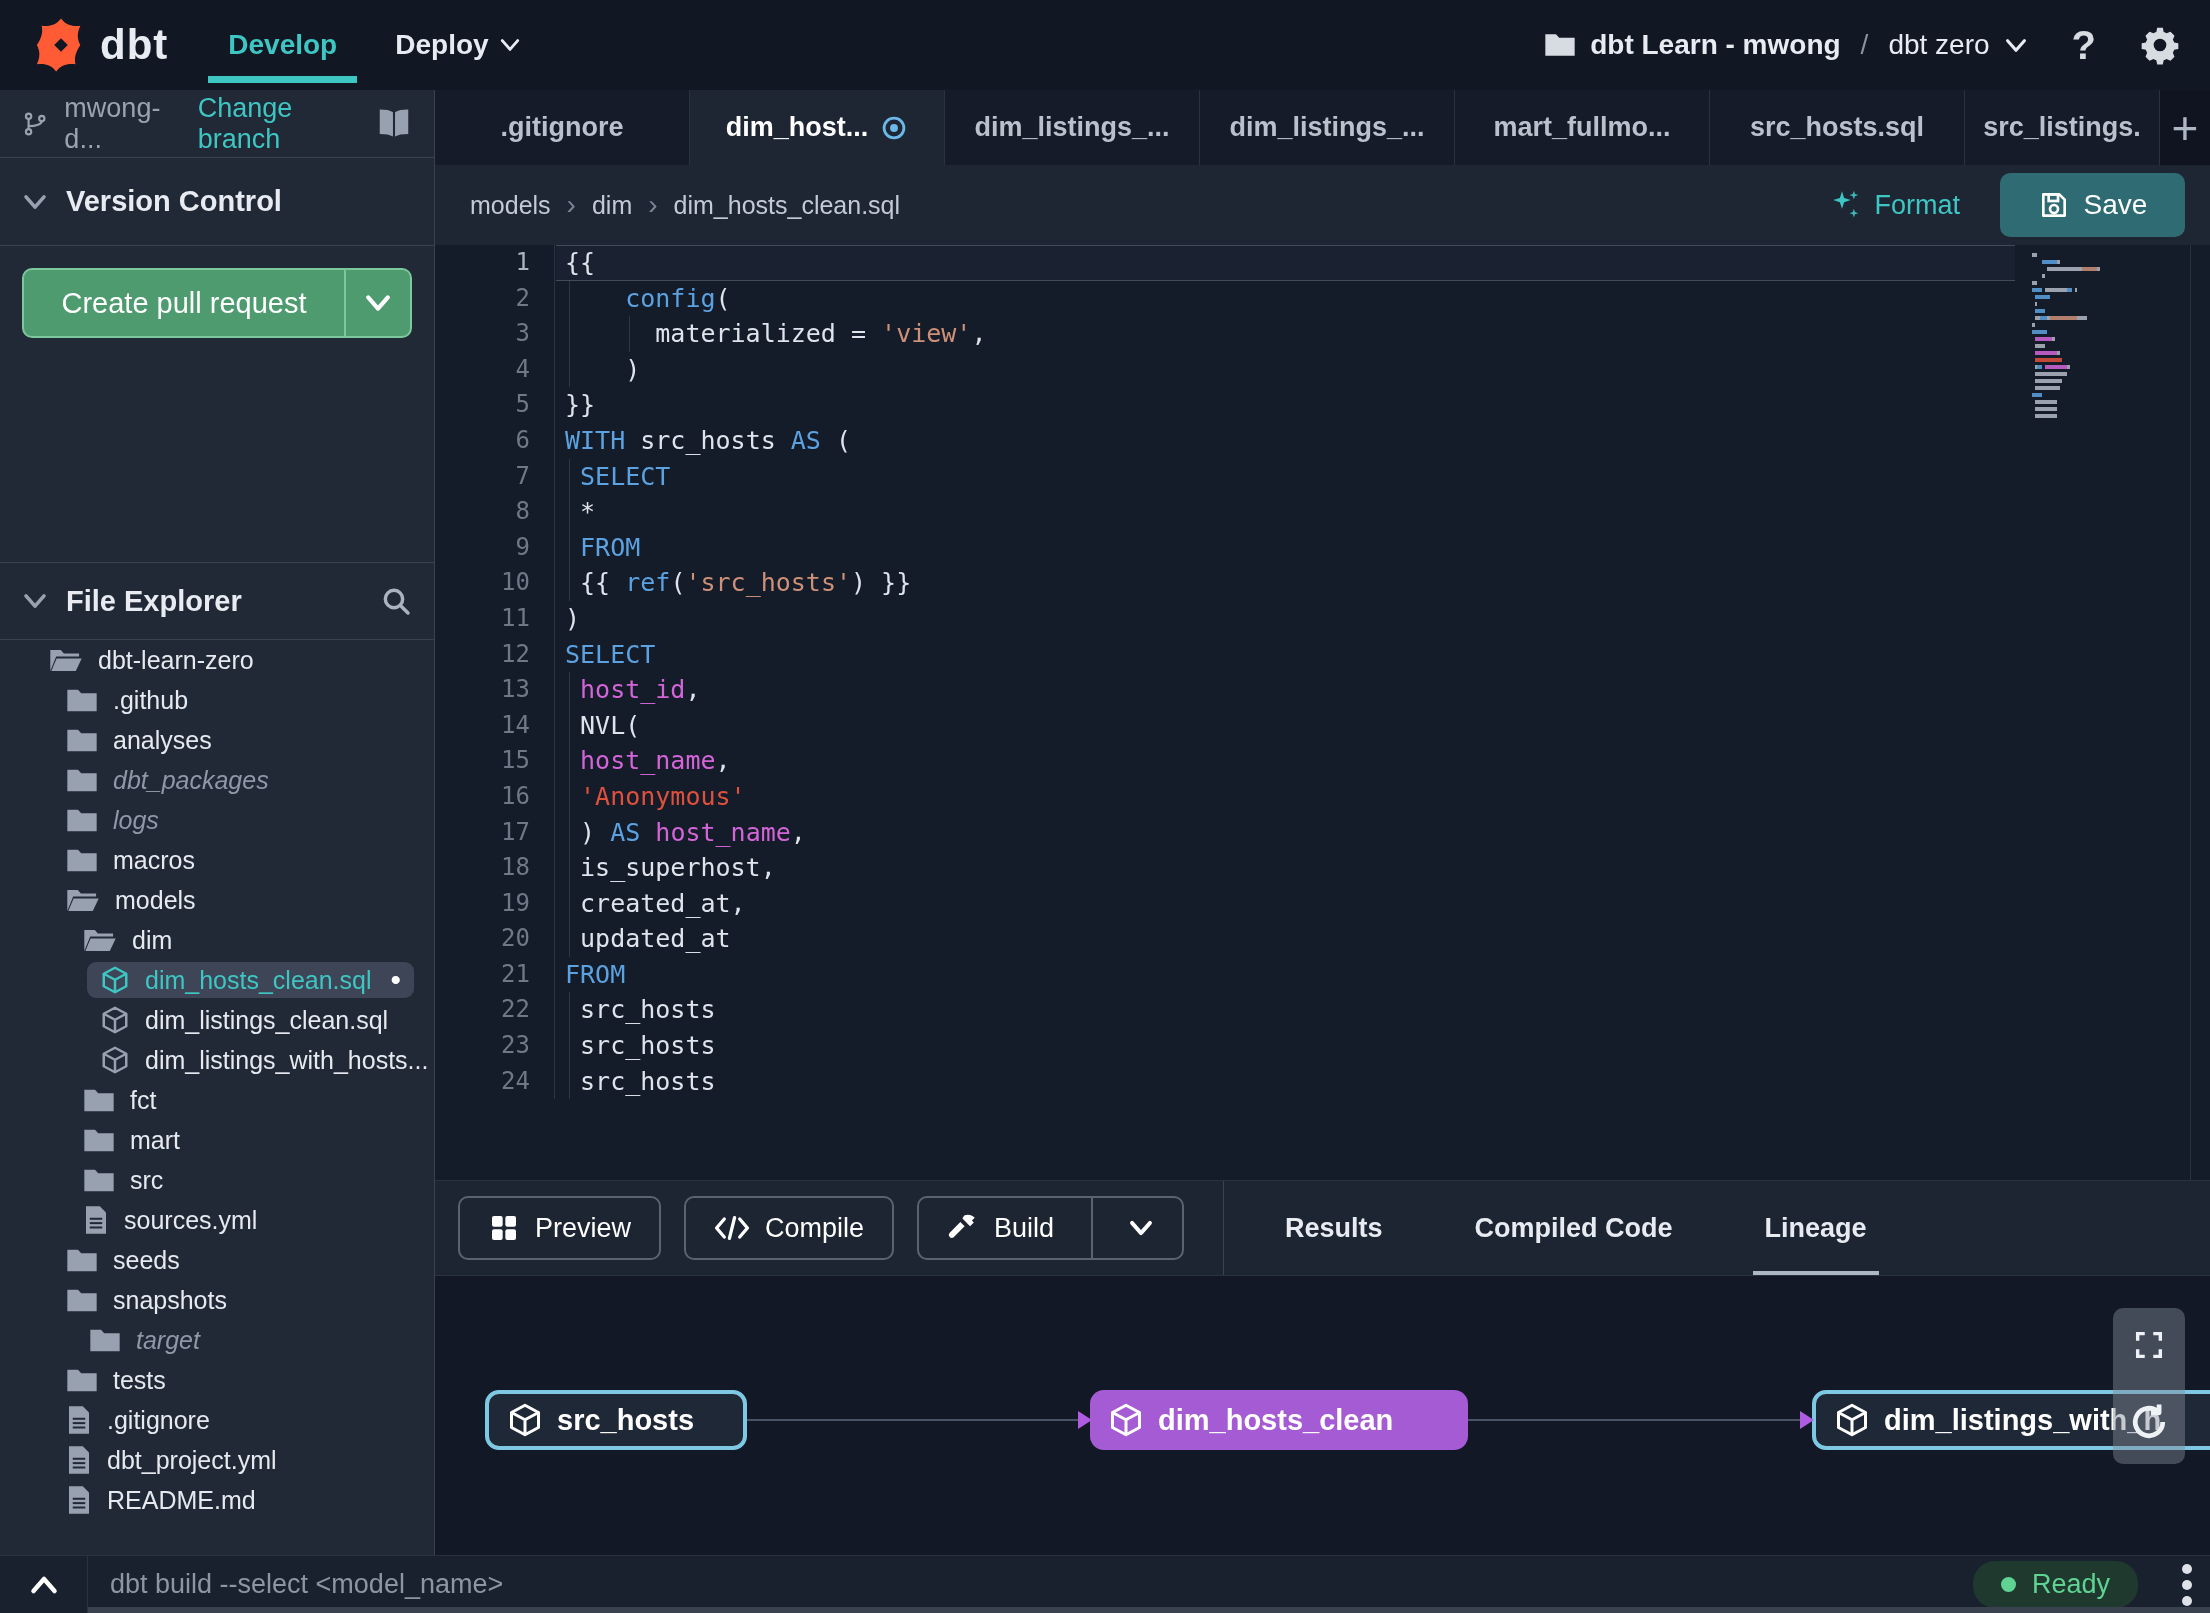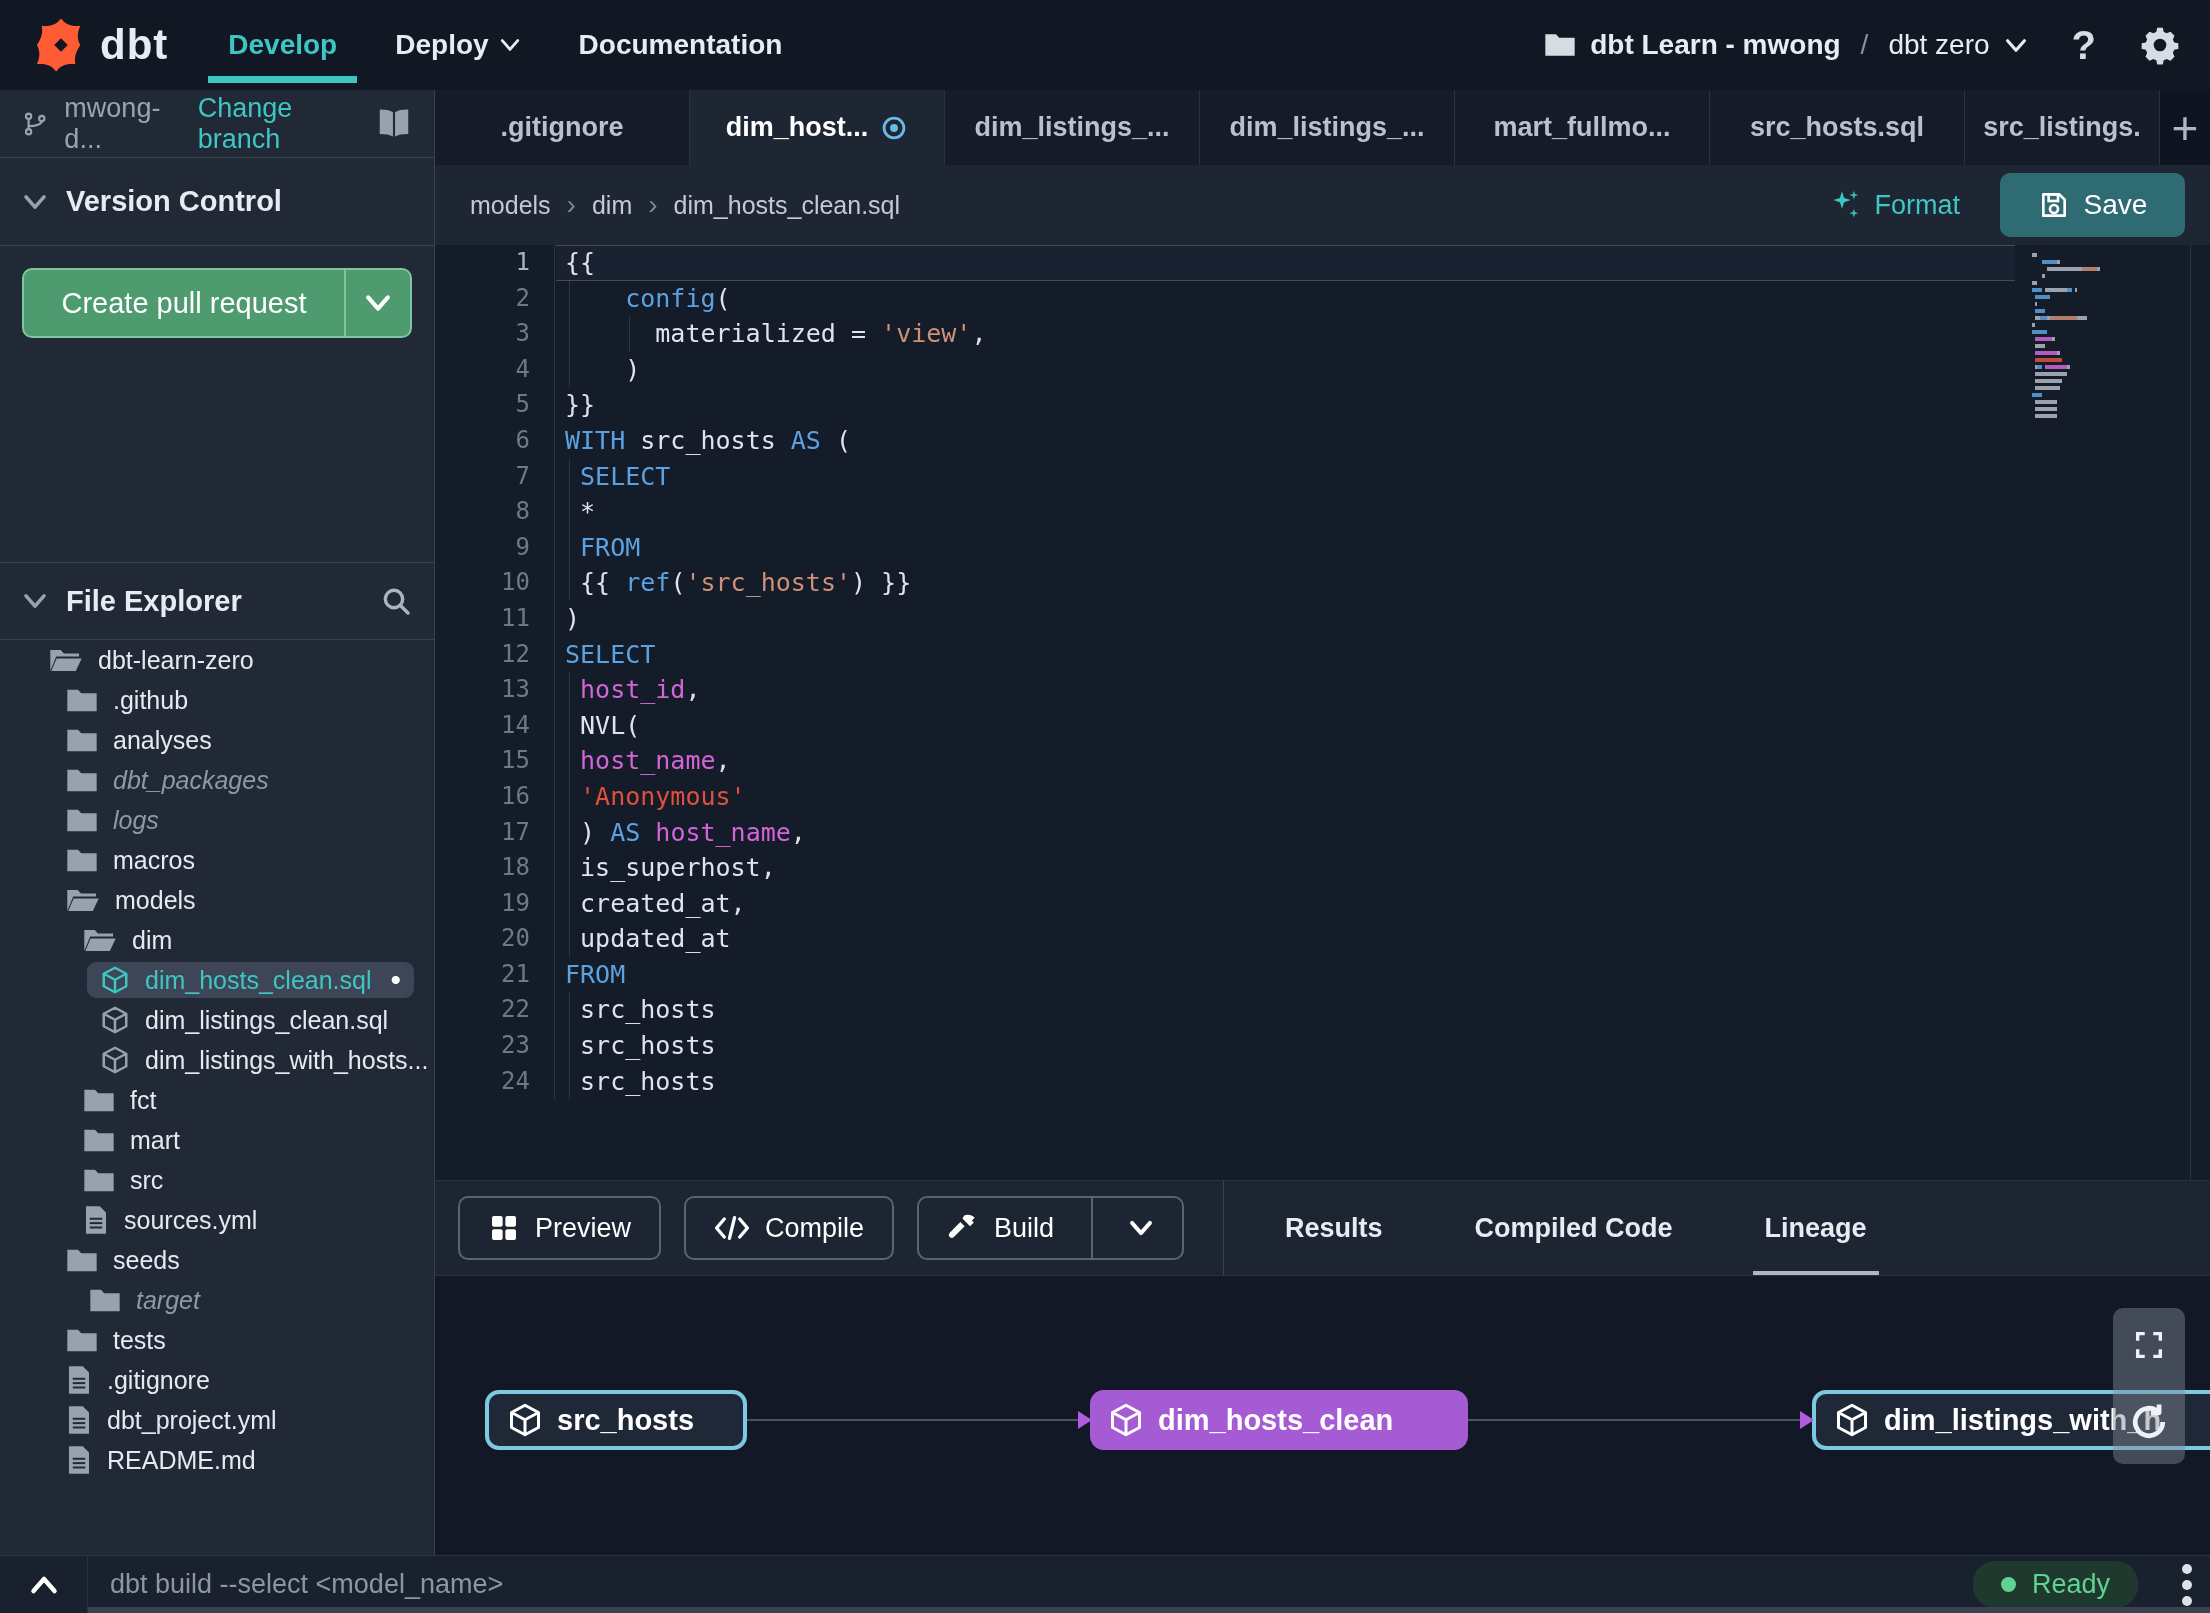--- a/index.html
+++ b/index.html
@@ -146,23 +146,20 @@
   </div>
   <div class="nav-item active">
     <span>Develop</span>
   </div>
   <div class="nav-item">
     <span>Deploy</span>
     <svg width="22" height="16" viewBox="0 0 20 14">
         <polyline points="3 3 10 11 17 3" fill="none" stroke="#e8ecf2" stroke-width="2.6" stroke-linecap="round" stroke-linejoin="round"></polyline>
       </svg>
   </div>
-  <div class="nav-item">
-    <span>Documentation</span>
-  </div>
   <div class="nav-right">
     <div class="proj">
       <svg width="32" height="28" viewBox="0 0 24 20">
           <path d="M1 2h8l2.4 2.6H23v13.4H1z" fill="#d7dbe2"></path>
         </svg>
       <span class="proj-name">dbt Learn - mwong</span>
       <span class="slash">/</span>
       <span>dbt zero</span>
       <svg width="24" height="17" viewBox="0 0 20 14">
           <polyline points="3 3 10 11 17 3" fill="none" stroke="#e8ecf2" stroke-width="2.6" stroke-linecap="round" stroke-linejoin="round"></polyline>
@@ -386,20 +383,30 @@
         </div>
       </div>
       <div class="trow" style="padding-left: 53px;">
         <div class="tpill">
           <span class="ticon">
             <svg width="32" height="27" viewBox="0 0 24 20" fill="#98a1b0">
               <path d="M1 2h8l2.4 2.6H23v13.4H1z"></path>
             </svg>
           </span>
           <span class="tlabel">seeds</span>
+        </div>
+      </div>
+      <div class="trow" style="padding-left: 53px;">
+        <div class="tpill">
+          <span class="ticon">
+            <svg width="32" height="27" viewBox="0 0 24 20" fill="#98a1b0">
+              <path d="M1 2h8l2.4 2.6H23v13.4H1z"></path>
+            </svg>
+          </span>
+          <span class="tlabel">snapshots</span>
         </div>
       </div>
       <div class="trow ital" style="padding-left: 76px;">
         <div class="tpill">
           <span class="ticon">
             <svg width="32" height="27" viewBox="0 0 24 20" fill="#98a1b0">
               <path d="M1 2h8l2.4 2.6H23v13.4H1z"></path>
             </svg>
           </span>
           <span class="tlabel">target</span>

